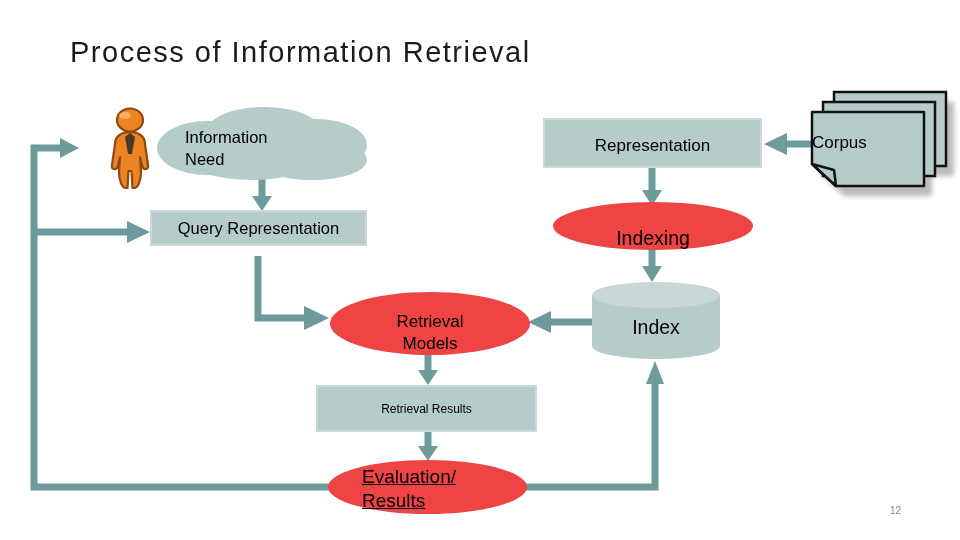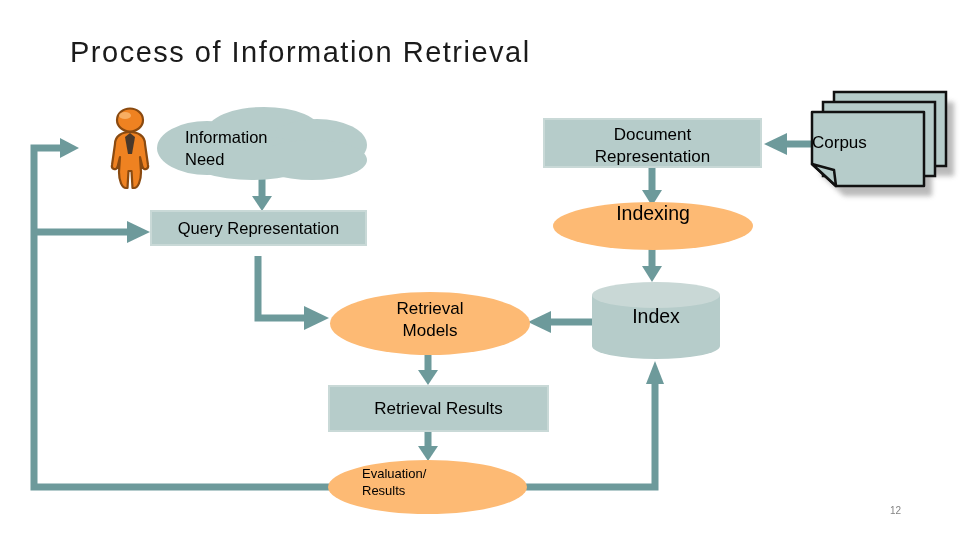--- a/index.html
+++ b/index.html
@@ -12,38 +12,38 @@
     left:70px;top:36px;font-size:29px;letter-spacing:1.5px;color:#1b1b1b;
     font-weight:400;white-space:nowrap;
   }
   #connector-layer{left:0;top:0;width:960px;height:540px;z-index:1;}
   .shape{z-index:2;color:#000;}
   .box{
     background:#b6ccca;border:2px solid #c9d9d7;box-sizing:border-box;
     display:flex;align-items:center;justify-content:center;text-align:center;
   }
   .ellipse{
-    background:#fdba74;border-radius:50%;
-    display:flex;align-items:flex-start;justify-content:center;text-align:center;
+    background:#ef4444;border-radius:50%;
+    display:flex;align-items:flex-end;justify-content:center;text-align:center;
   }
   .lbl{line-height:1.3;margin-top:6px;}
   #node-information-need{left:185px;top:120px;font-size:16.5px;line-height:1.35;z-index:3;}
   #node-query-representation{left:150px;top:210px;width:217px;height:36px;font-size:16.5px;}
   #node-document-representation{left:543px;top:118px;width:219px;height:50px;font-size:17px;}
   #node-indexing{left:553px;top:202px;width:200px;height:48px;font-size:19.5px;}
   #node-retrieval-models{left:330px;top:292px;width:200px;height:63px;font-size:17px;}
-  #node-retrieval-results{left:328px;top:385px;width:221px;height:47px;font-size:17px;}
+  #node-retrieval-results{left:316px;top:385px;width:221px;height:47px;font-size:12px;}
   #node-evaluation-feedback{
-    left:328px;top:460px;width:199px;height:54px;font-size:13px;
-    justify-content:flex-start;text-align:left;padding-left:34px;box-sizing:border-box;
+    left:328px;top:460px;width:199px;height:54px;font-size:19px;
+    justify-content:flex-start;text-align:left;padding-left:34px;box-sizing:border-box;text-decoration:underline;
   }
   #corpus-label{left:812px;top:112px;width:112px;height:62px;font-size:17px;
     display:flex;align-items:center;z-index:3;}
   #index-label{left:592px;top:305px;width:128px;height:44px;font-size:19.5px;
-    display:flex;justify-content:center;z-index:3;}
+    display:flex;align-items:center;justify-content:center;z-index:3;}
   #cloud-svg{left:152px;top:103px;z-index:2;}
   #person-svg{left:104px;top:107px;z-index:3;}
   #corpus-svg{left:800px;top:82px;z-index:2;}
   #cylinder-svg{left:585px;top:276px;z-index:2;}
   #page-number{left:890px;top:505px;font-size:10px;color:#848484;z-index:3;}
 </style>
 </head>
 <body>
 
 <div class="abs" id="title">Process of Information Retrieval</div>
@@ -99,21 +99,20 @@
   <ellipse cx="26" cy="13" rx="13" ry="11.5" fill="#ef8221" stroke="#8a4a10" stroke-width="2.2"></ellipse>
   <ellipse cx="21" cy="8.5" rx="6" ry="3.6" fill="#f7b26a" opacity="0.9"></ellipse>
 </svg>
 
 <div class="abs shape box" id="node-query-representation">
   <span>Query Representation</span>
 </div>
 
 <div class="abs shape box" id="node-document-representation">
   <div class="lbl">
-    <div>Document</div>
     <div>Representation</div>
   </div>
 </div>
 
 <div class="abs shape ellipse" id="node-indexing">
   <span>Indexing</span>
 </div>
 
 <div class="abs shape ellipse" id="node-retrieval-models">
   <div class="lbl">

